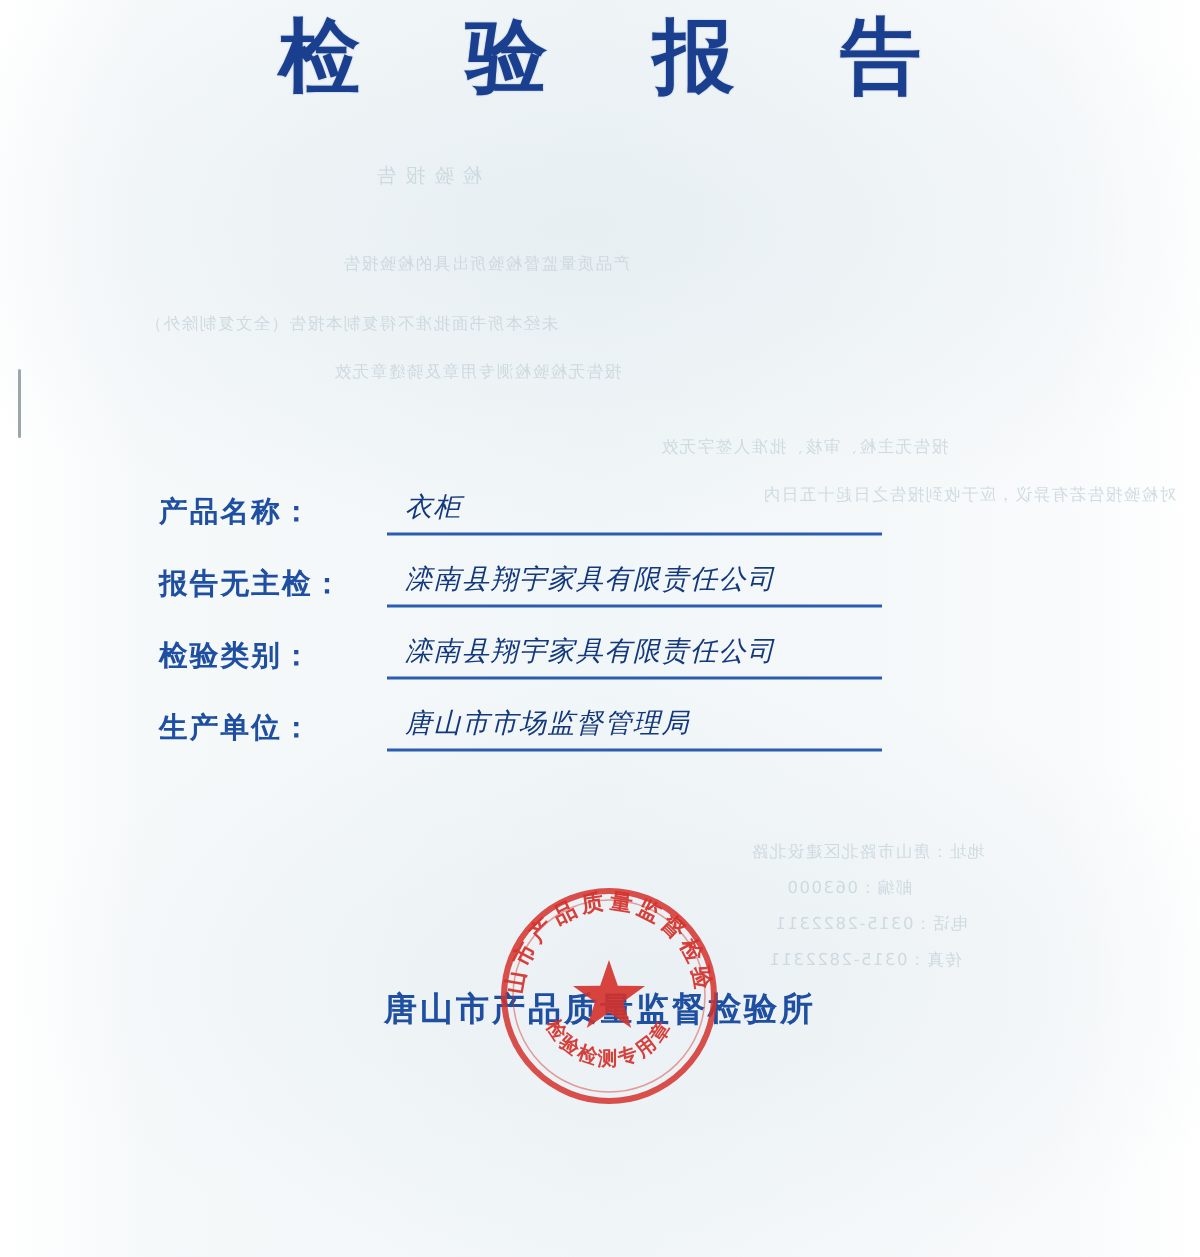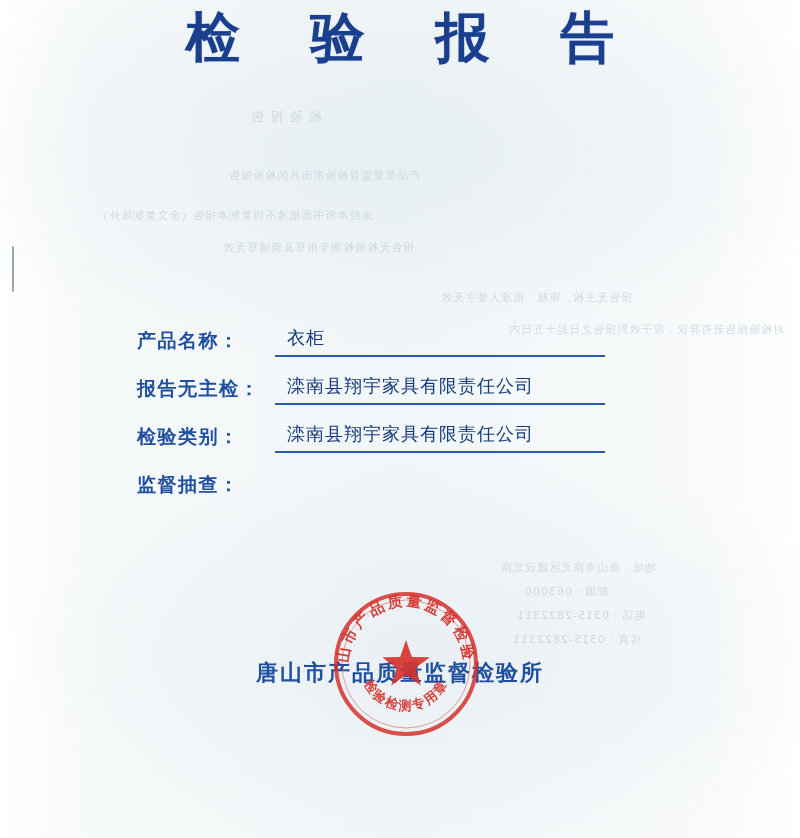--- a/index.html
+++ b/index.html
@@ -90,27 +90,27 @@
   .field-label {
     position: absolute;
     left: 0;
     top: 6px;
     width: 150px;
     font-size: 19px;
     font-weight: bold;
     color: #1f4fa0;
     letter-spacing: 1.5px;
     white-space: nowrap;
-    margin-left: 31px;
   }
   .field-value-wrap {
     position: absolute;
-    left: 169px;
+    left: 152px;
     top: 0;
     width: 330px;
+    font-style: italic;
   }
   .field-value {
     font-size: 18px;
     color: #14387d;
     letter-spacing: 1px;
     padding: 4px 0 5px 12px;
     min-height: 24px;
     white-space: nowrap;
   }
   .field-rule {
@@ -186,21 +186,25 @@
 
     <div class="field-row">
       <div class="field-label">检验类别：</div>
       <div class="field-value-wrap">
         <div class="field-value">滦南县翔宇家具有限责任公司</div>
         <div class="field-rule"></div>
       </div>
     </div>
 
     <div class="field-row">
-      <div class="field-label">监督抽查：</div>
+      <div class="field-label">生产单位：</div>
+      <div class="field-value-wrap">
+        <div class="field-value">唐山市市场监督管理局</div>
+        <div class="field-rule"></div>
+      </div>
     </div>
 
     <div class="field-row">
     </div>
 
   </div>
 
   <div class="issuer">唐山市产品质量监督检验所</div>
 
   <div class="stamp">

